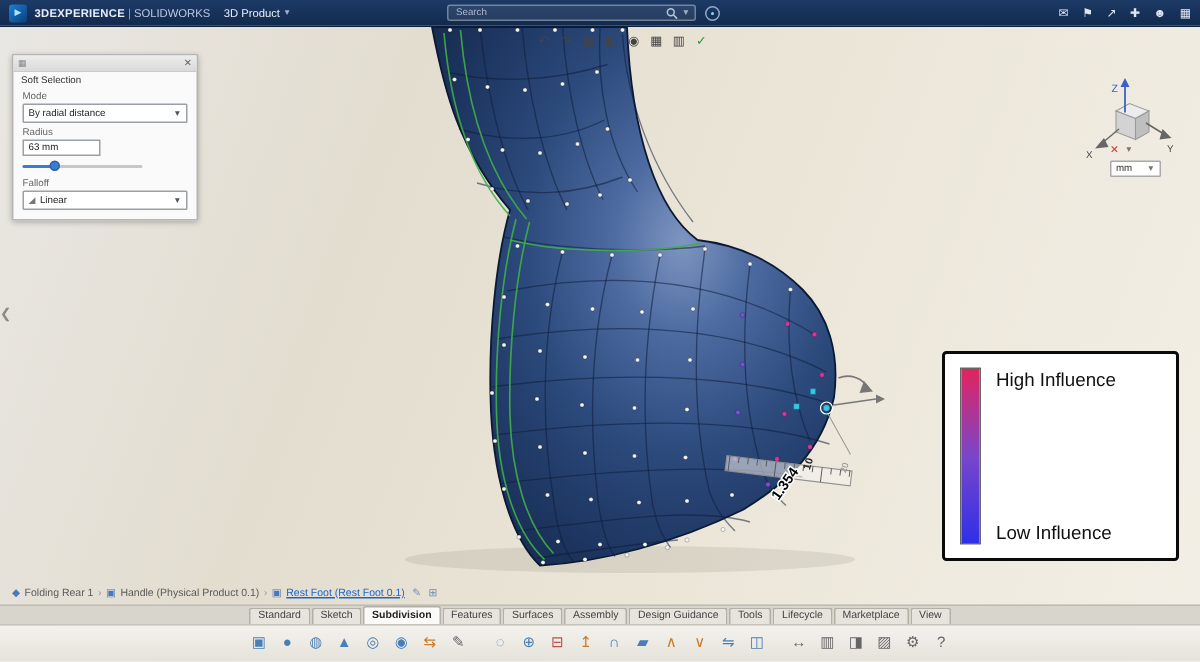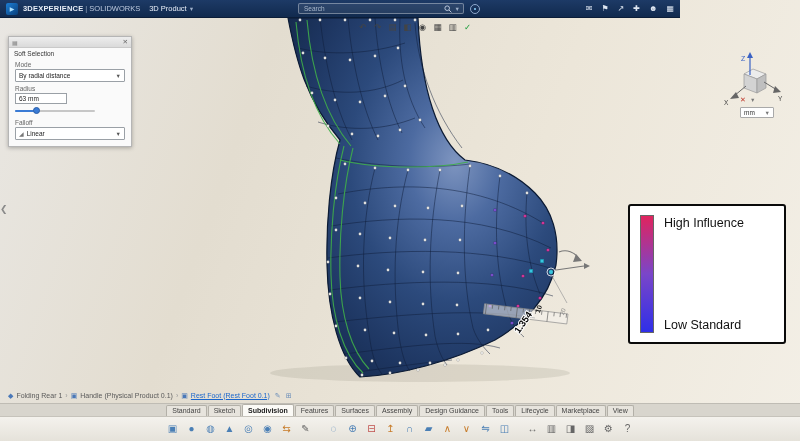--- a/index.html
+++ b/index.html
@@ -4,21 +4,21 @@
 <style>
   html,body{margin:0;padding:0}
   body{
     width:800px;height:441px;overflow:hidden;position:relative;
     background:linear-gradient(110deg,#e9e7e3 0%,#e3ddd0 30%,#ece6d9 62%,#f3efe6 100%);
     font-family:"Liberation Sans","DejaVu Sans",sans-serif;
   }
   .scene{position:absolute;left:0;top:0;z-index:1}
 
   
-  .titlebar{position:absolute;left:0;top:0;width:680px;height:18px;z-index:30;
+  .titlebar{position:absolute;left:0;top:0;width:800px;height:18px;z-index:30;
     background:linear-gradient(#1d3a66,#112a4e);display:flex;align-items:center;
     padding:0 6px;box-sizing:border-box;color:#e8eef8;border-bottom:1px solid #0b1d38}
   .logo{width:12px;height:12px;border-radius:2px;background:linear-gradient(135deg,#1c7fd6,#0a3f7a);
     display:flex;align-items:center;justify-content:center;font-size:6px;color:#aee2ff;margin-right:5px;flex:0 0 auto}
   .brand{font-size:7.5px;font-weight:bold;letter-spacing:.2px;white-space:nowrap}
   .divider{font-size:7.5px;color:#8fa0bc;margin:0 2px}
   .product{font-size:7.5px;color:#bcc9de;white-space:nowrap}
   .appname{font-size:7.5px;margin-left:9px;display:flex;align-items:center;gap:2px;white-space:nowrap}
   .chev{font-size:5.5px;color:#9fb0ca}
   .searchbox{position:absolute;left:298px;top:3px;width:166px;height:11px;border:1px solid rgba(255,255,255,.35);
@@ -56,21 +56,21 @@
 
   
   .triad{position:absolute;left:720px;top:50px;z-index:20}
   .view-tools{position:absolute;left:740px;top:96px;z-index:20;display:flex;gap:4px;align-items:center;font-size:7px}
   .close-x{color:#c0392b}
   .vchev{font-size:5.5px;color:#777}
   .units-box{position:absolute;left:740px;top:107px;width:34px;height:11px;background:#fff;border:1px solid #a9a9a9;
     display:flex;align-items:center;justify-content:space-between;padding:0 3px;font-size:6.5px;color:#333;z-index:20;box-sizing:border-box;border-radius:1px}
 
   
-  .legend{position:absolute;left:628px;top:204px;width:158px;height:140px;background:#fff;border:2px solid #0a0a0a;
+  .legend{position:absolute;left:628px;top:234px;width:158px;height:140px;background:#fff;border:2px solid #0a0a0a;
     border-radius:3px;z-index:20;display:flex;padding:9px 10px;box-sizing:border-box;gap:10px}
   .legend-bar{width:14px;height:100%;border:1px solid #666;box-sizing:border-box}
   .legend-labels{flex:1;display:flex;flex-direction:column;justify-content:space-between;font-size:12.5px;color:#111;padding:1px 0}
 
   .collapse{position:absolute;left:0px;top:205px;font-size:9px;color:#8a8a8a;z-index:20;line-height:1}
 
   
   .bc{position:absolute;left:8px;top:389px;height:12px;display:flex;align-items:center;gap:3px;font-size:7px;color:#5a5a5a;z-index:20;white-space:nowrap}
   .bc-icon{color:#4a78b8;font-size:7px;line-height:1}
   .bc-icon.trail{color:#6a8db8;margin-left:2px}
@@ -349,21 +349,21 @@
 </div>
 <div class="units-box">
   <span>mm</span>
   <span class="vchev">▼</span>
 </div>
 
 <div class="legend">
   <div class="legend-bar" style="background: linear-gradient(rgb(224, 36, 94) 0%, rgb(122, 70, 201) 50%, rgb(47, 47, 232) 100%);"></div>
   <div class="legend-labels">
     <span>High Influence</span>
-    <span>Low Standard</span>
+    <span>Low Influence</span>
   </div>
 </div>
 
 <div class="collapse">❮</div>
 
 <div class="bc">
     <span class="bc-icon">◆</span>
     <span class="bc-item">Folding Rear 1</span>
     <span class="bc-sep">›</span>
     <span class="bc-icon">▣</span>

